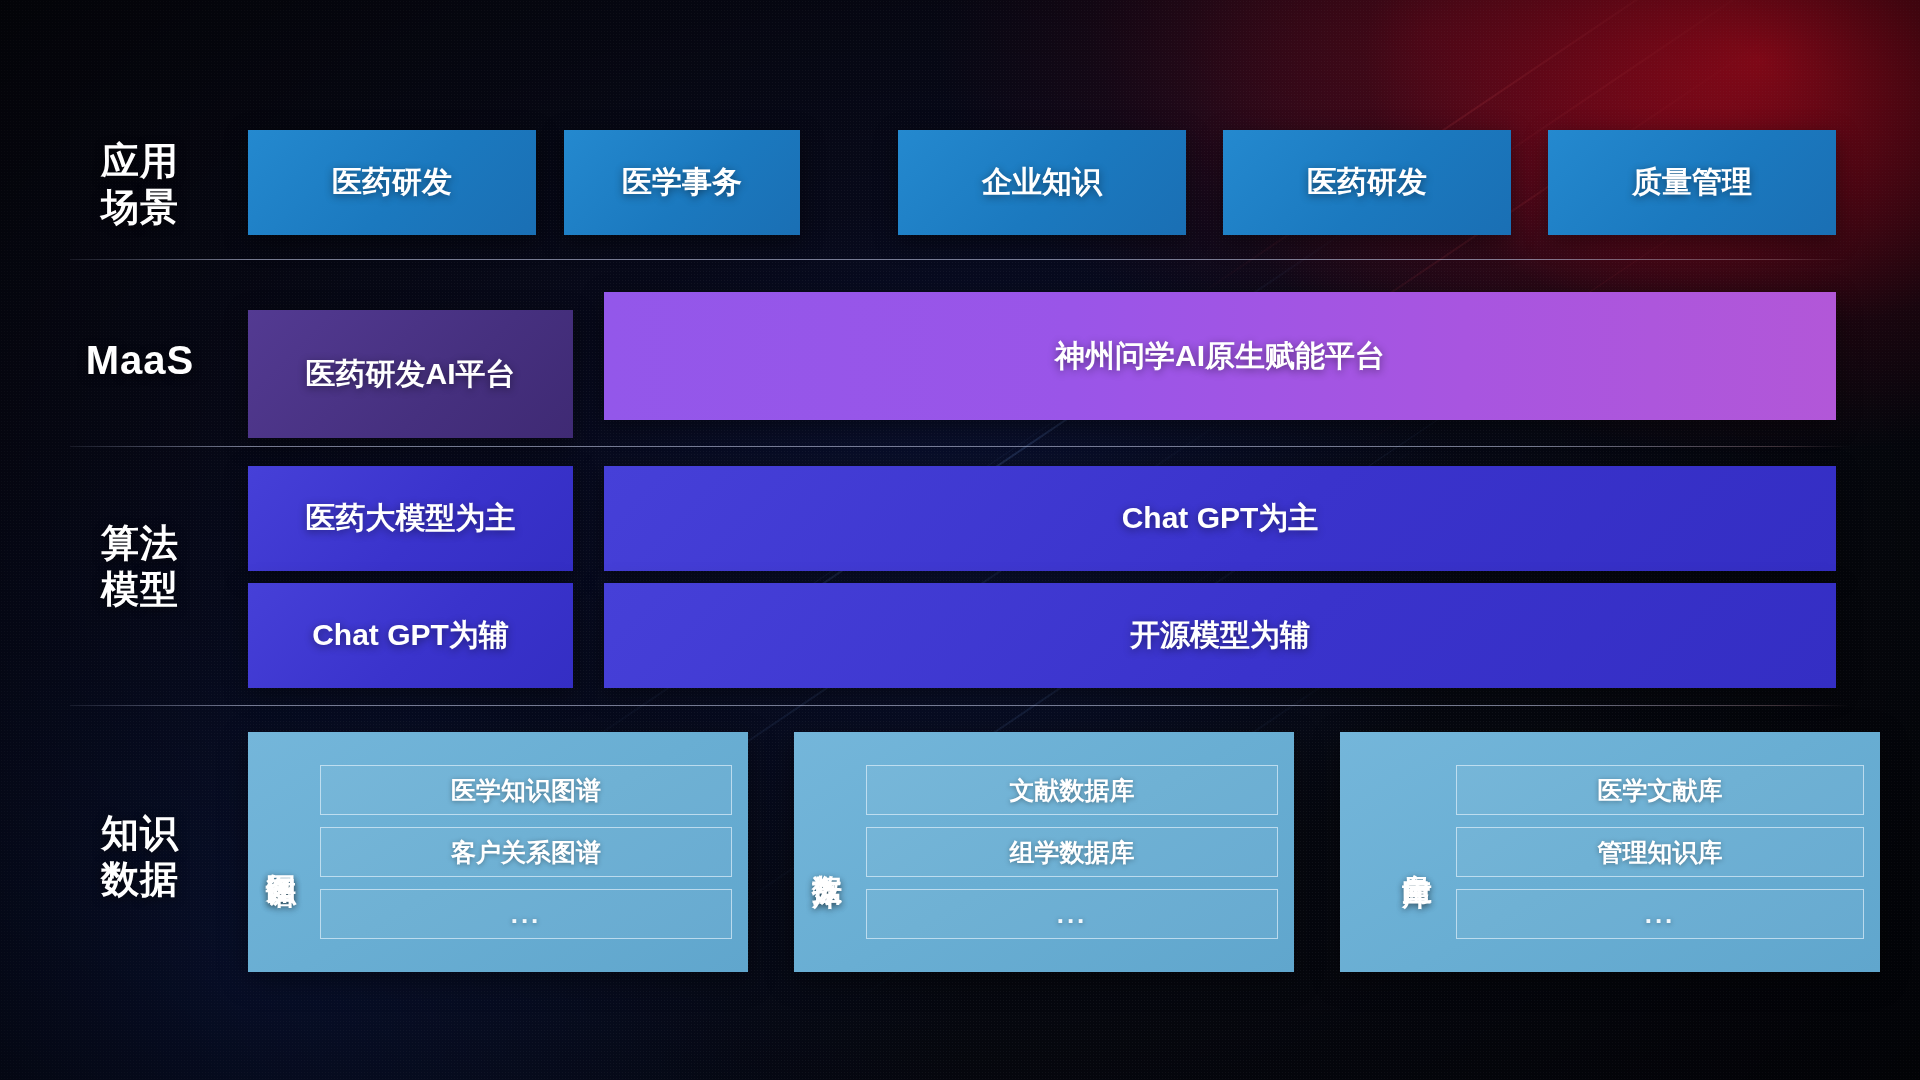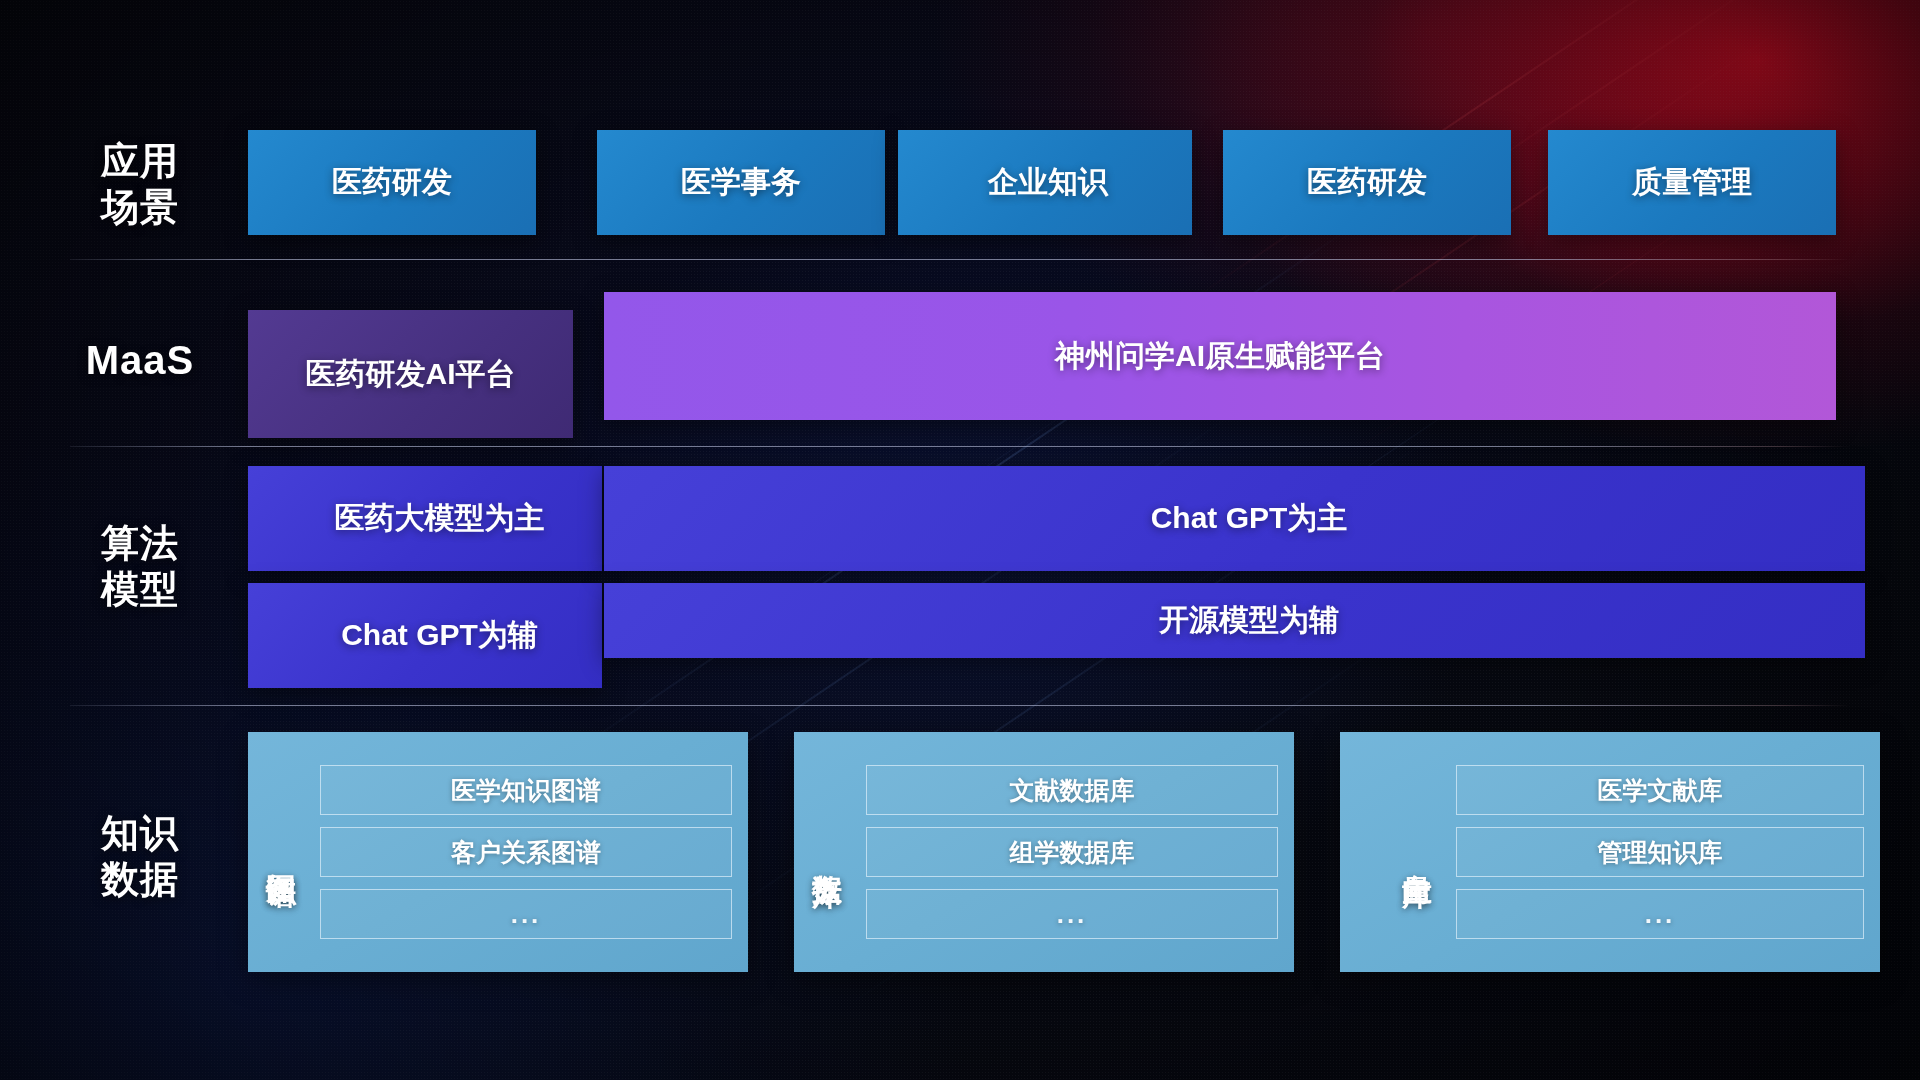--- a/index.html
+++ b/index.html
@@ -43,21 +43,21 @@
   .box{position:absolute;display:flex;align-items:center;justify-content:center;
     color:#fff;font-weight:bold;text-align:center;
     text-shadow:0 2px 8px rgba(0,0,0,.45);
     box-shadow:0 6px 22px rgba(0,0,0,.38);}
   .box::after{content:"";position:absolute;inset:0;pointer-events:none;
     background-image:radial-gradient(rgba(255,255,255,.16) .6px,transparent .7px);background-size:4px 4px;opacity:.42;}
 
   .app-box{background:linear-gradient(135deg,#2489cf 0%,#1b79bf 55%,#1a6fb4 100%);font-size:30px;}
   .maas-small{background:linear-gradient(135deg,#533a92 0%,#46307f 60%,#3f2a74 100%);font-size:30px;}
   .maas-big{background:linear-gradient(90deg,#9357ea 0%,#9a55e8 38%,#a855e0 70%,#b257d8 100%);font-size:30px;}
-  .algo-box{background:linear-gradient(135deg,#4640d8 0%,#3a33cc 55%,#342ec4 100%);font-size:30px;padding-left:29px;}
+  .algo-box{background:linear-gradient(135deg,#4640d8 0%,#3a33cc 55%,#342ec4 100%);font-size:30px;}
 
   .kpanel{position:absolute;background:linear-gradient(150deg,#74b6da 0%,#69aed3 50%,#60a6cd 100%);
     display:flex;align-items:center;box-shadow:0 8px 26px rgba(0,0,0,.40);}
   .kpanel::after{content:"";position:absolute;inset:0;pointer-events:none;
     background-image:radial-gradient(rgba(255,255,255,.22) .6px,transparent .7px);background-size:4px 4px;opacity:.40;}
   .kvert{width:66px;display:flex;align-items:center;justify-content:center;flex:0 0 auto;position:relative;z-index:2;}
   .kvert span{color:#fff;font-weight:bold;font-size:30px;line-height:1.07;text-align:center;
     writing-mode:vertical-rl;text-orientation:upright;letter-spacing:1px;text-shadow:0 2px 7px rgba(0,0,0,.35);}
   .kitems{flex:1;display:flex;flex-direction:column;justify-content:center;gap:12px;padding:12px 16px 12px 6px;position:relative;z-index:2;}
   .kitem{height:48px;border:1px solid rgba(226,240,250,.68);display:flex;align-items:center;justify-content:center;
@@ -89,24 +89,24 @@
   <div id="content">
 
     <div class="rowlabel cn" style="top:138px;">
       <div>应用</div>
       <div>场景</div>
     </div>
 
     <div class="box app-box" style="left:248px;top:130px;width:288px;height:105px;">
       <span>医药研发</span>
     </div>
-    <div class="box app-box" style="left:597px;top:130px;width:288px;height:105px;text-align:center;">
+    <div class="box app-box" style="left:564px;top:130px;width:236px;height:105px;text-align:center;">
       <span>医学事务</span>
     </div>
-    <div class="box app-box" style="left:898px;top:130px;width:288px;height:105px;padding-left:6px;">
+    <div class="box app-box" style="left:898px;top:130px;width:288px;height:105px;">
       <span>企业知识</span>
     </div>
     <div class="box app-box" style="left:1223px;top:130px;width:288px;height:105px;">
       <span>医药研发</span>
     </div>
     <div class="box app-box" style="left:1548px;top:130px;width:288px;height:105px;">
       <span>质量管理</span>
     </div>
 
     <div class="divider" style="top:259px;"></div>
@@ -132,21 +132,21 @@
     <div class="box algo-box" style="left:248px;top:466px;width:325px;height:105px;">
       <span>医药大模型为主</span>
     </div>
     <div class="box algo-box" style="left:248px;top:583px;width:325px;height:105px;">
       <span>Chat GPT为辅</span>
     </div>
 
     <div class="box algo-box" style="left:604px;top:466px;width:1232px;height:105px;">
       <span>Chat GPT为主</span>
     </div>
-    <div class="box algo-box" style="left:604px;top:583px;width:1232px;height:75px;">
+    <div class="box algo-box" style="left:604px;top:583px;width:1232px;height:105px;">
       <span>开源模型为辅</span>
     </div>
 
     <div class="divider" style="top:705px;"></div>
 
     <div class="rowlabel cn" style="top:810px;">
       <div>知识</div>
       <div>数据</div>
     </div>
 

